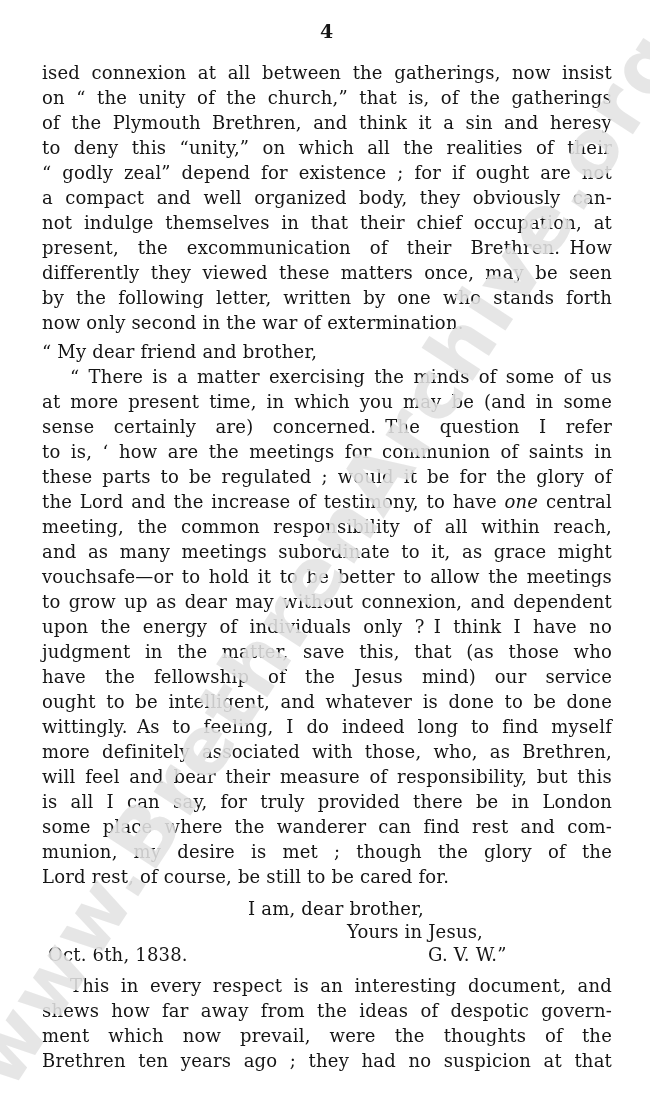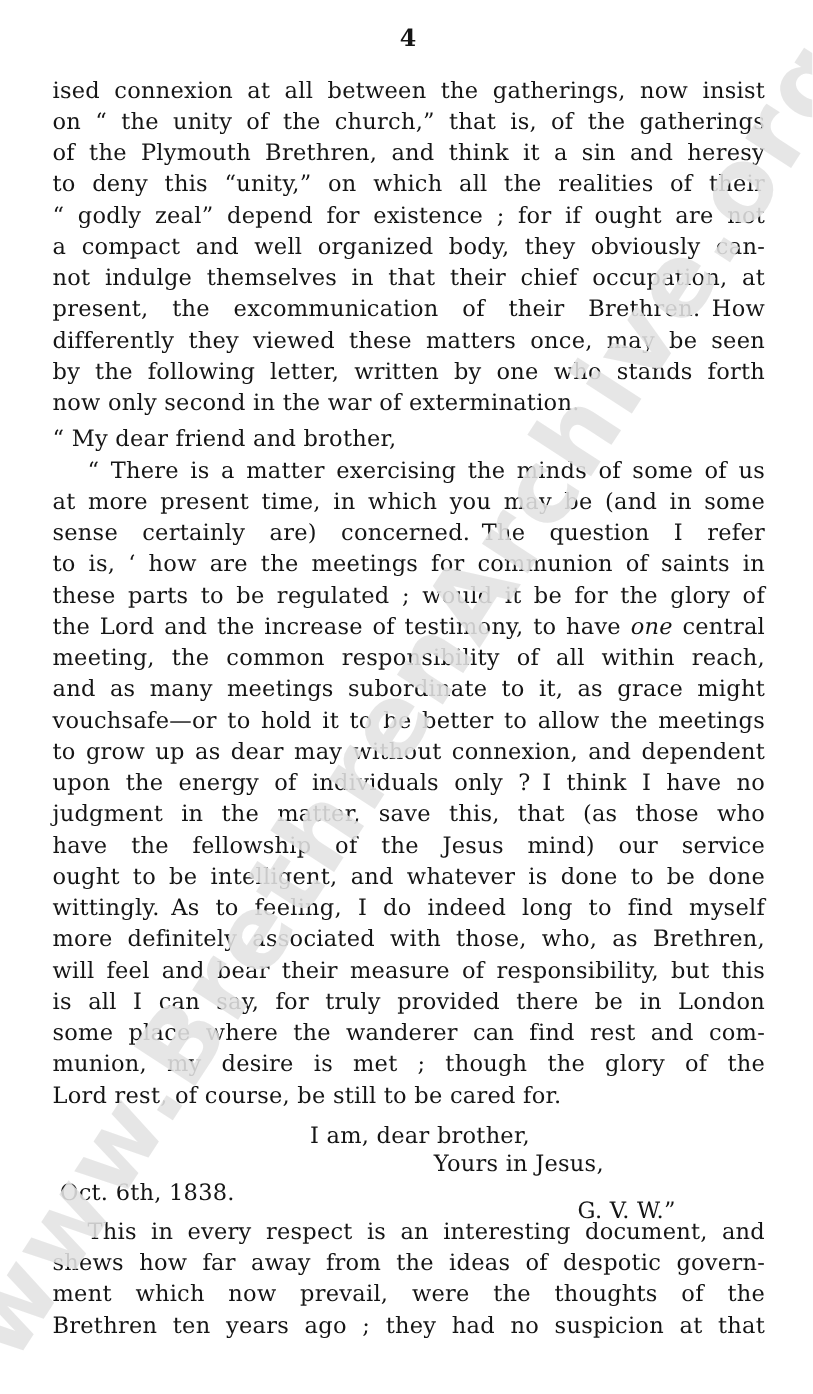--- a/index.html
+++ b/index.html
@@ -26,21 +26,21 @@
     height:25px; overflow:visible; white-space:nowrap;
   }
   .ln.end { text-align-last:left; }
   .ln.ind { padding-left:28px; }
   .block-b { margin-top:4px; }
   .closing { margin-top:8px; line-height:23px; font-size:18px; }
   .closing .row { height:23px; white-space:nowrap; }
   .closing .i-am   { margin-left:206px; }
   .closing .yours  { margin-left:305px; }
   .closing .daterow { position:relative; margin-left:6px; }
-  .closing .initials { position:absolute; left:380px; top:14px;margin-left:34px; }
+  .closing .initials { position:absolute; left:380px; top:0; }
   .block-e { margin-top:7px; }
   .watermark {
     position:absolute; top:50%; left:50%;
     transform:translate(-50%,-50%) rotate(-57deg);
     font-family:"DejaVu Sans", "Liberation Sans", sans-serif;
     font-weight:bold;
     font-size:80px; letter-spacing:3px;
     color:rgba(226,226,226,0.88);
     white-space:nowrap;
     pointer-events:none;

